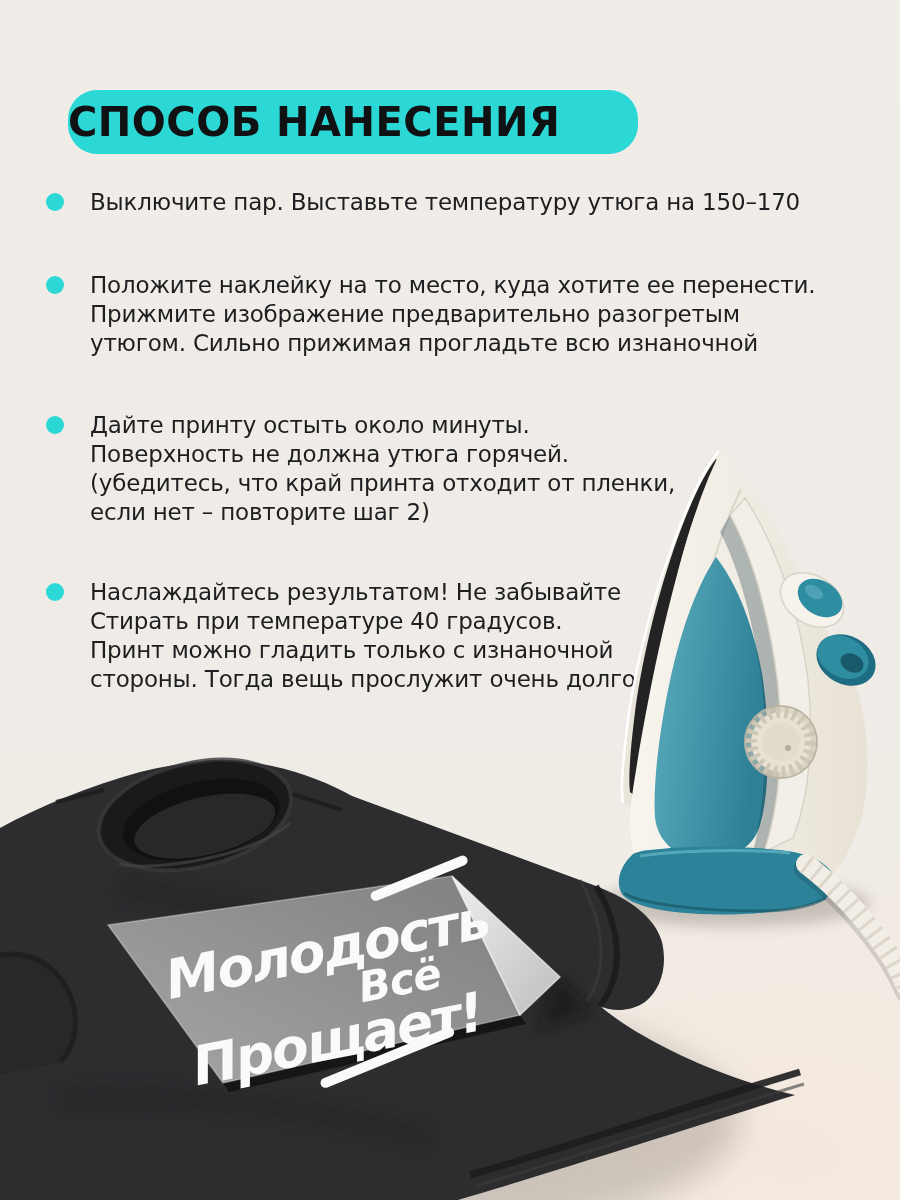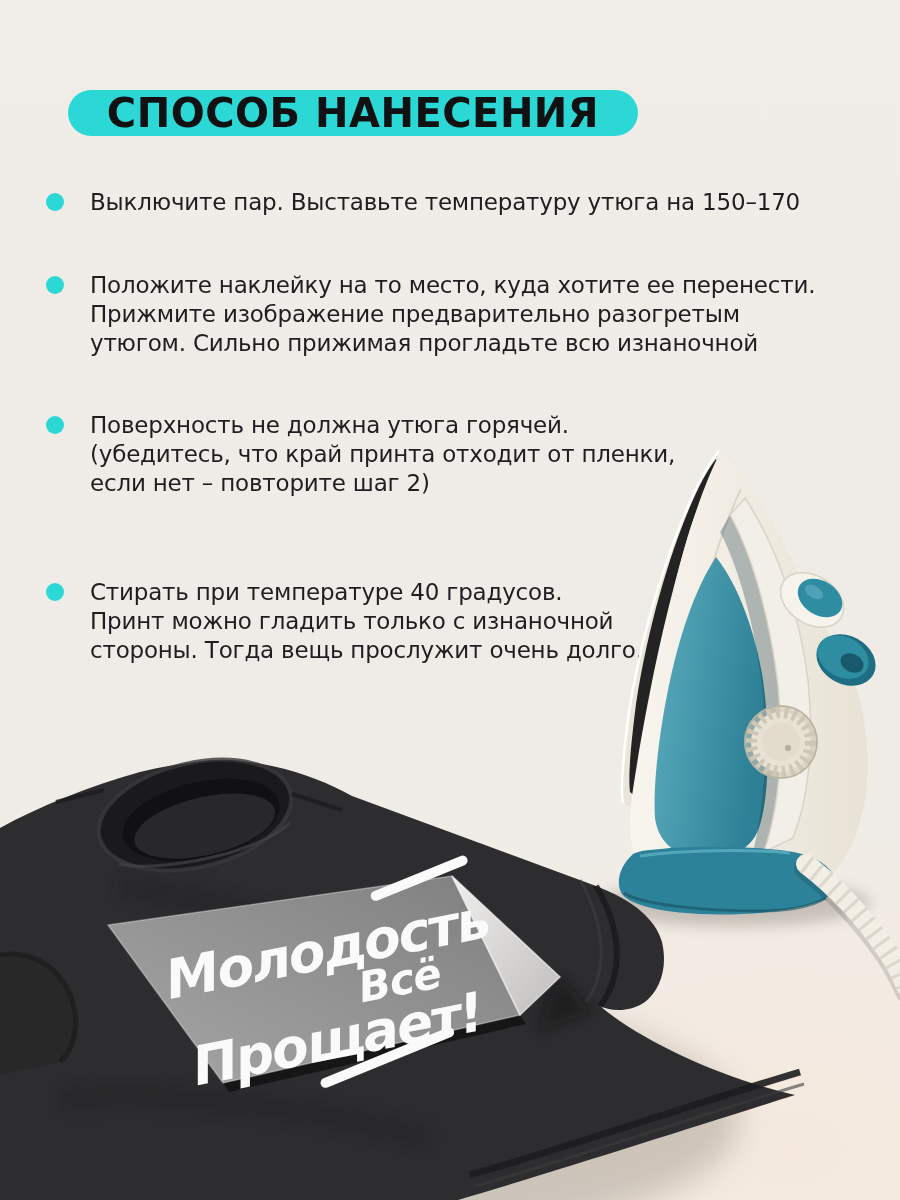--- a/index.html
+++ b/index.html
@@ -8,23 +8,23 @@
     width:900px;height:1200px;
     overflow:hidden;
     font-family:"DejaVu Sans","Liberation Sans",sans-serif;
     background:
       radial-gradient(ellipse 760px 520px at 88% 96%, #f5e9de 0%, rgba(245,233,222,0) 62%),
       linear-gradient(180deg,#f0ede9 0%,#efece7 55%,#f1ece5 100%);
     color:var(--text,#1d1d1f);
   }
   .title-pill{
     position:absolute;left:68px;top:90px;
-    width:570px;height:46px;border-radius:29px;
+    width:570px;height:64px;border-radius:29px;
     background:var(--accent,#2bd8d6);
-    display:flex;align-items:center;justify-content:center;
+    display:flex;align-items:center;justify-content:flex-start;
   }
   .title-pill span{
     font-size:40px;font-weight:bold;letter-spacing:.5px;color:#101113;white-space:nowrap;
   }
   .step{position:absolute;left:46px;display:flex;margin-top:22px;}
   .step .dot{
     flex:0 0 auto;width:18px;height:18px;border-radius:50%;
     background:var(--accent,#2bd8d6);margin-top:5px;
   }
   .step .step-text{margin-left:26px;font-size:23px;line-height:29px;letter-spacing:-.2px;color:#1e1e20;}
@@ -53,29 +53,31 @@
     <div class="step-text">
       <div class="line">Положите наклейку на то место, куда хотите ее перенести.</div>
       <div class="line">Прижмите изображение предварительно разогретым</div>
       <div class="line">утюгом. Сильно прижимая прогладьте всю изнаночной</div>
     </div>
   </div>
 
   <div class="step s3">
     <span class="dot"></span>
     <div class="step-text">
+      <div class="line">Дайте принту остыть около минуты.</div>
       <div class="line">Поверхность не должна утюга горячей.</div>
       <div class="line">(убедитесь, что край принта отходит от пленки,</div>
       <div class="line">если нет – повторите шаг 2)</div>
     </div>
   </div>
 
   <div class="step s4">
     <span class="dot"></span>
     <div class="step-text">
+      <div class="line">Наслаждайтесь результатом! Не забывайте</div>
       <div class="line">Стирать при температуре 40 градусов.</div>
       <div class="line">Принт можно гладить только с изнаночной</div>
       <div class="line">стороны. Тогда вещь прослужит очень долго.</div>
     </div>
   </div>
 
   <svg class="photo" width="900" height="1200" viewBox="0 0 900 1200">
     <defs>
       <linearGradient id="bodyGrad" x1="0" y1="0" x2="1" y2="0">
         <stop offset="0" stop-color="#f8f5ef"></stop>

